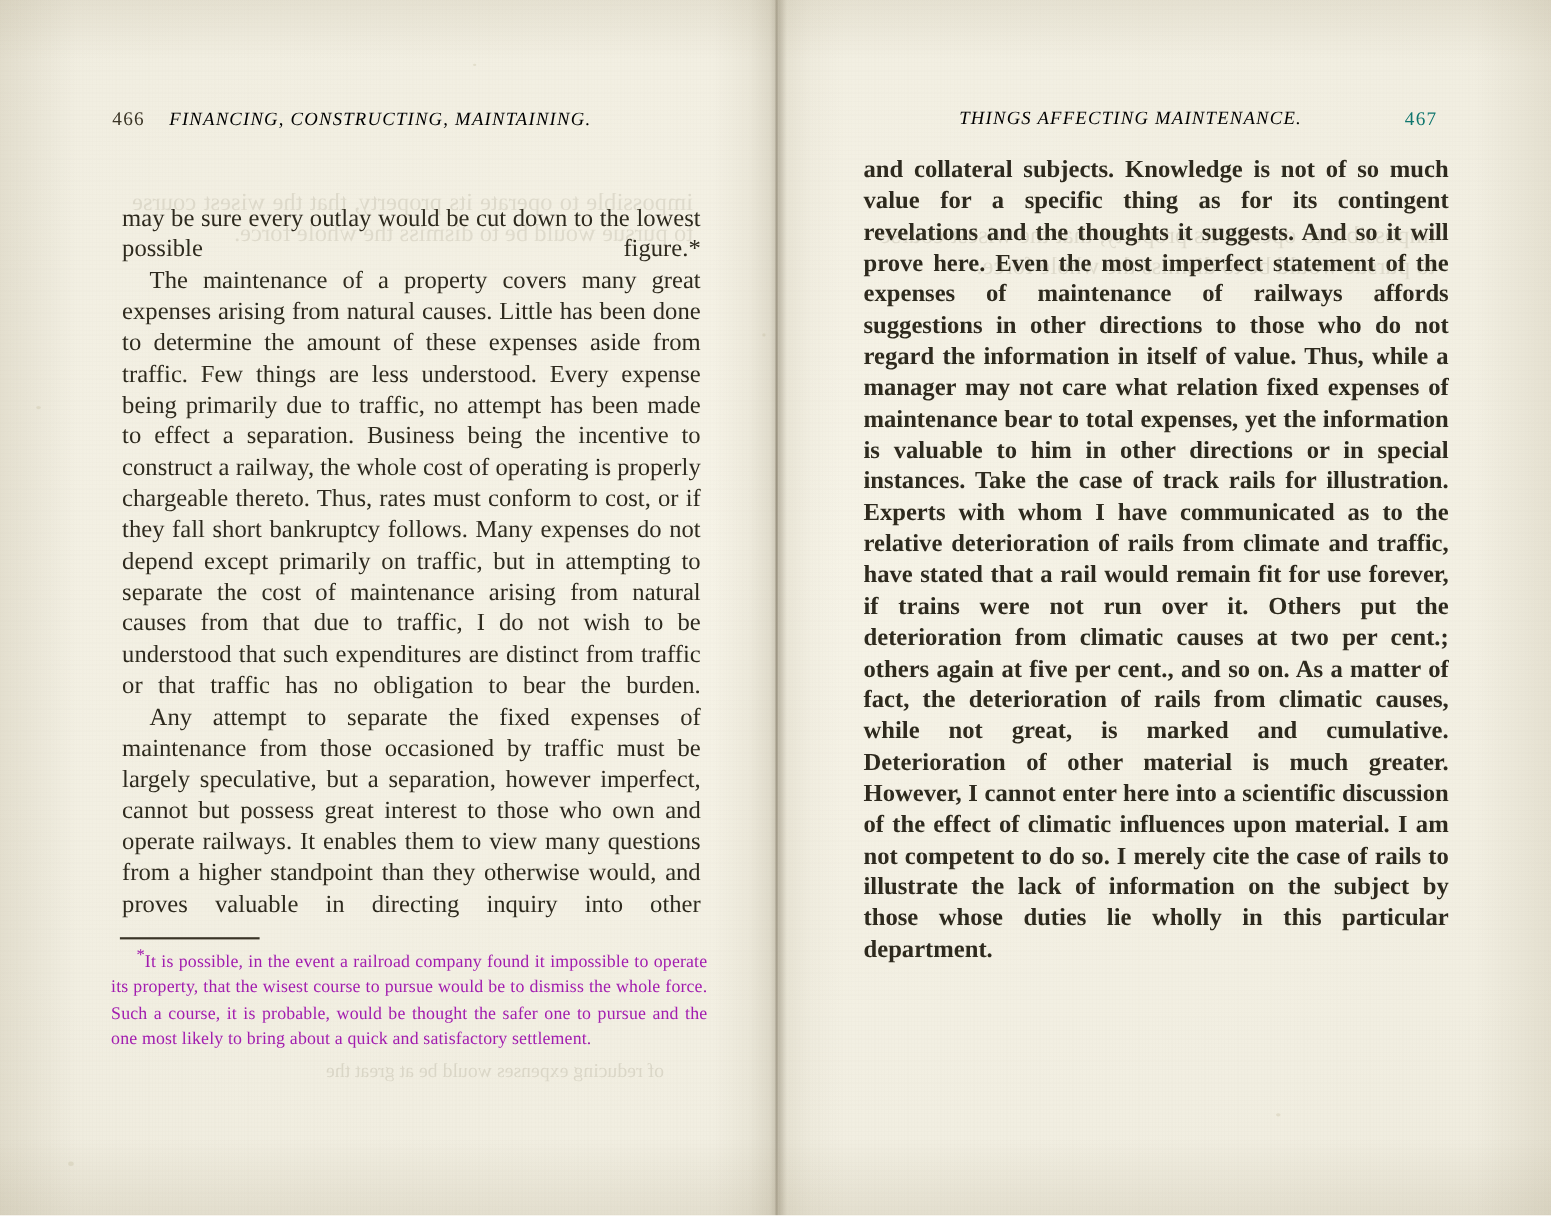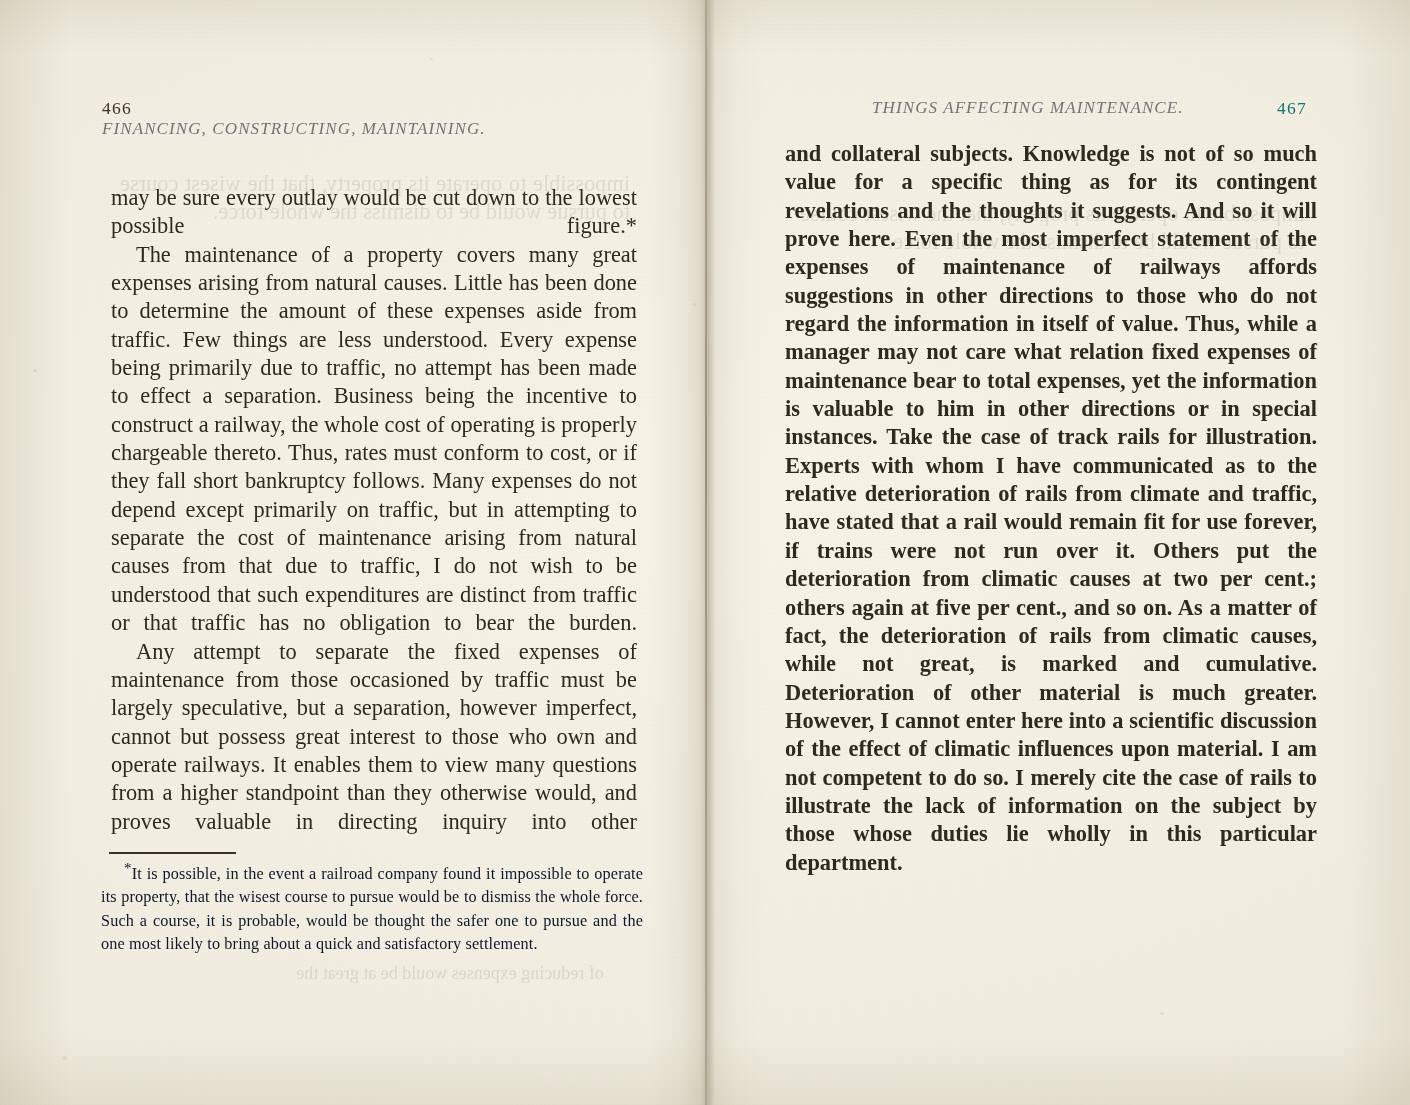--- a/index.html
+++ b/index.html
@@ -91,36 +91,35 @@
   .page-right { left: 706px; width: 631px; }
 
   .running-head {
     position: absolute;
     display: flex;
     align-items: baseline;
     color: #3b3526;
     font-size: 17.5px;
     letter-spacing: .4px;
     white-space: nowrap;
-    flex-direction: column;
   }
   .rh-left  { left: 102px; top: 98px; }
   .rh-right { left: 872px; top: 98px; }
 
   .folio {
     font-size: 17.5px;
     font-style: normal;
     color: #3b3526;
     letter-spacing: 1.2px;
   }
   .rh-title {
     font-style: italic;
     font-size: 17px;
     letter-spacing: 1.1px;
-    color: #737373;
+    color: #000000;
   }
   .folio-right-abs {
     position: absolute;
     left: 1277px;
     top: 98px;
     font-size: 17.5px;
     letter-spacing: 1.2px;
     color: #0f766e;
   }
 
@@ -154,21 +153,21 @@
     top: 852px;
     width: 542px;
   }
   .footnote-rule {
     width: 127px;
     height: 2px;
     background: #3a3427;
     margin: 0 0 9px 8px;
   }
   .footnote-text {
-    color: #0f172a;
+    color: #a21caf;
     font-size: 16.2px;
     line-height: 23.3px;
     text-align: justify;
     text-indent: 23px;
     letter-spacing: .15px;
   }
   .footnote-text .star {
     font-size: 15px;
     vertical-align: super;
     line-height: 0;

